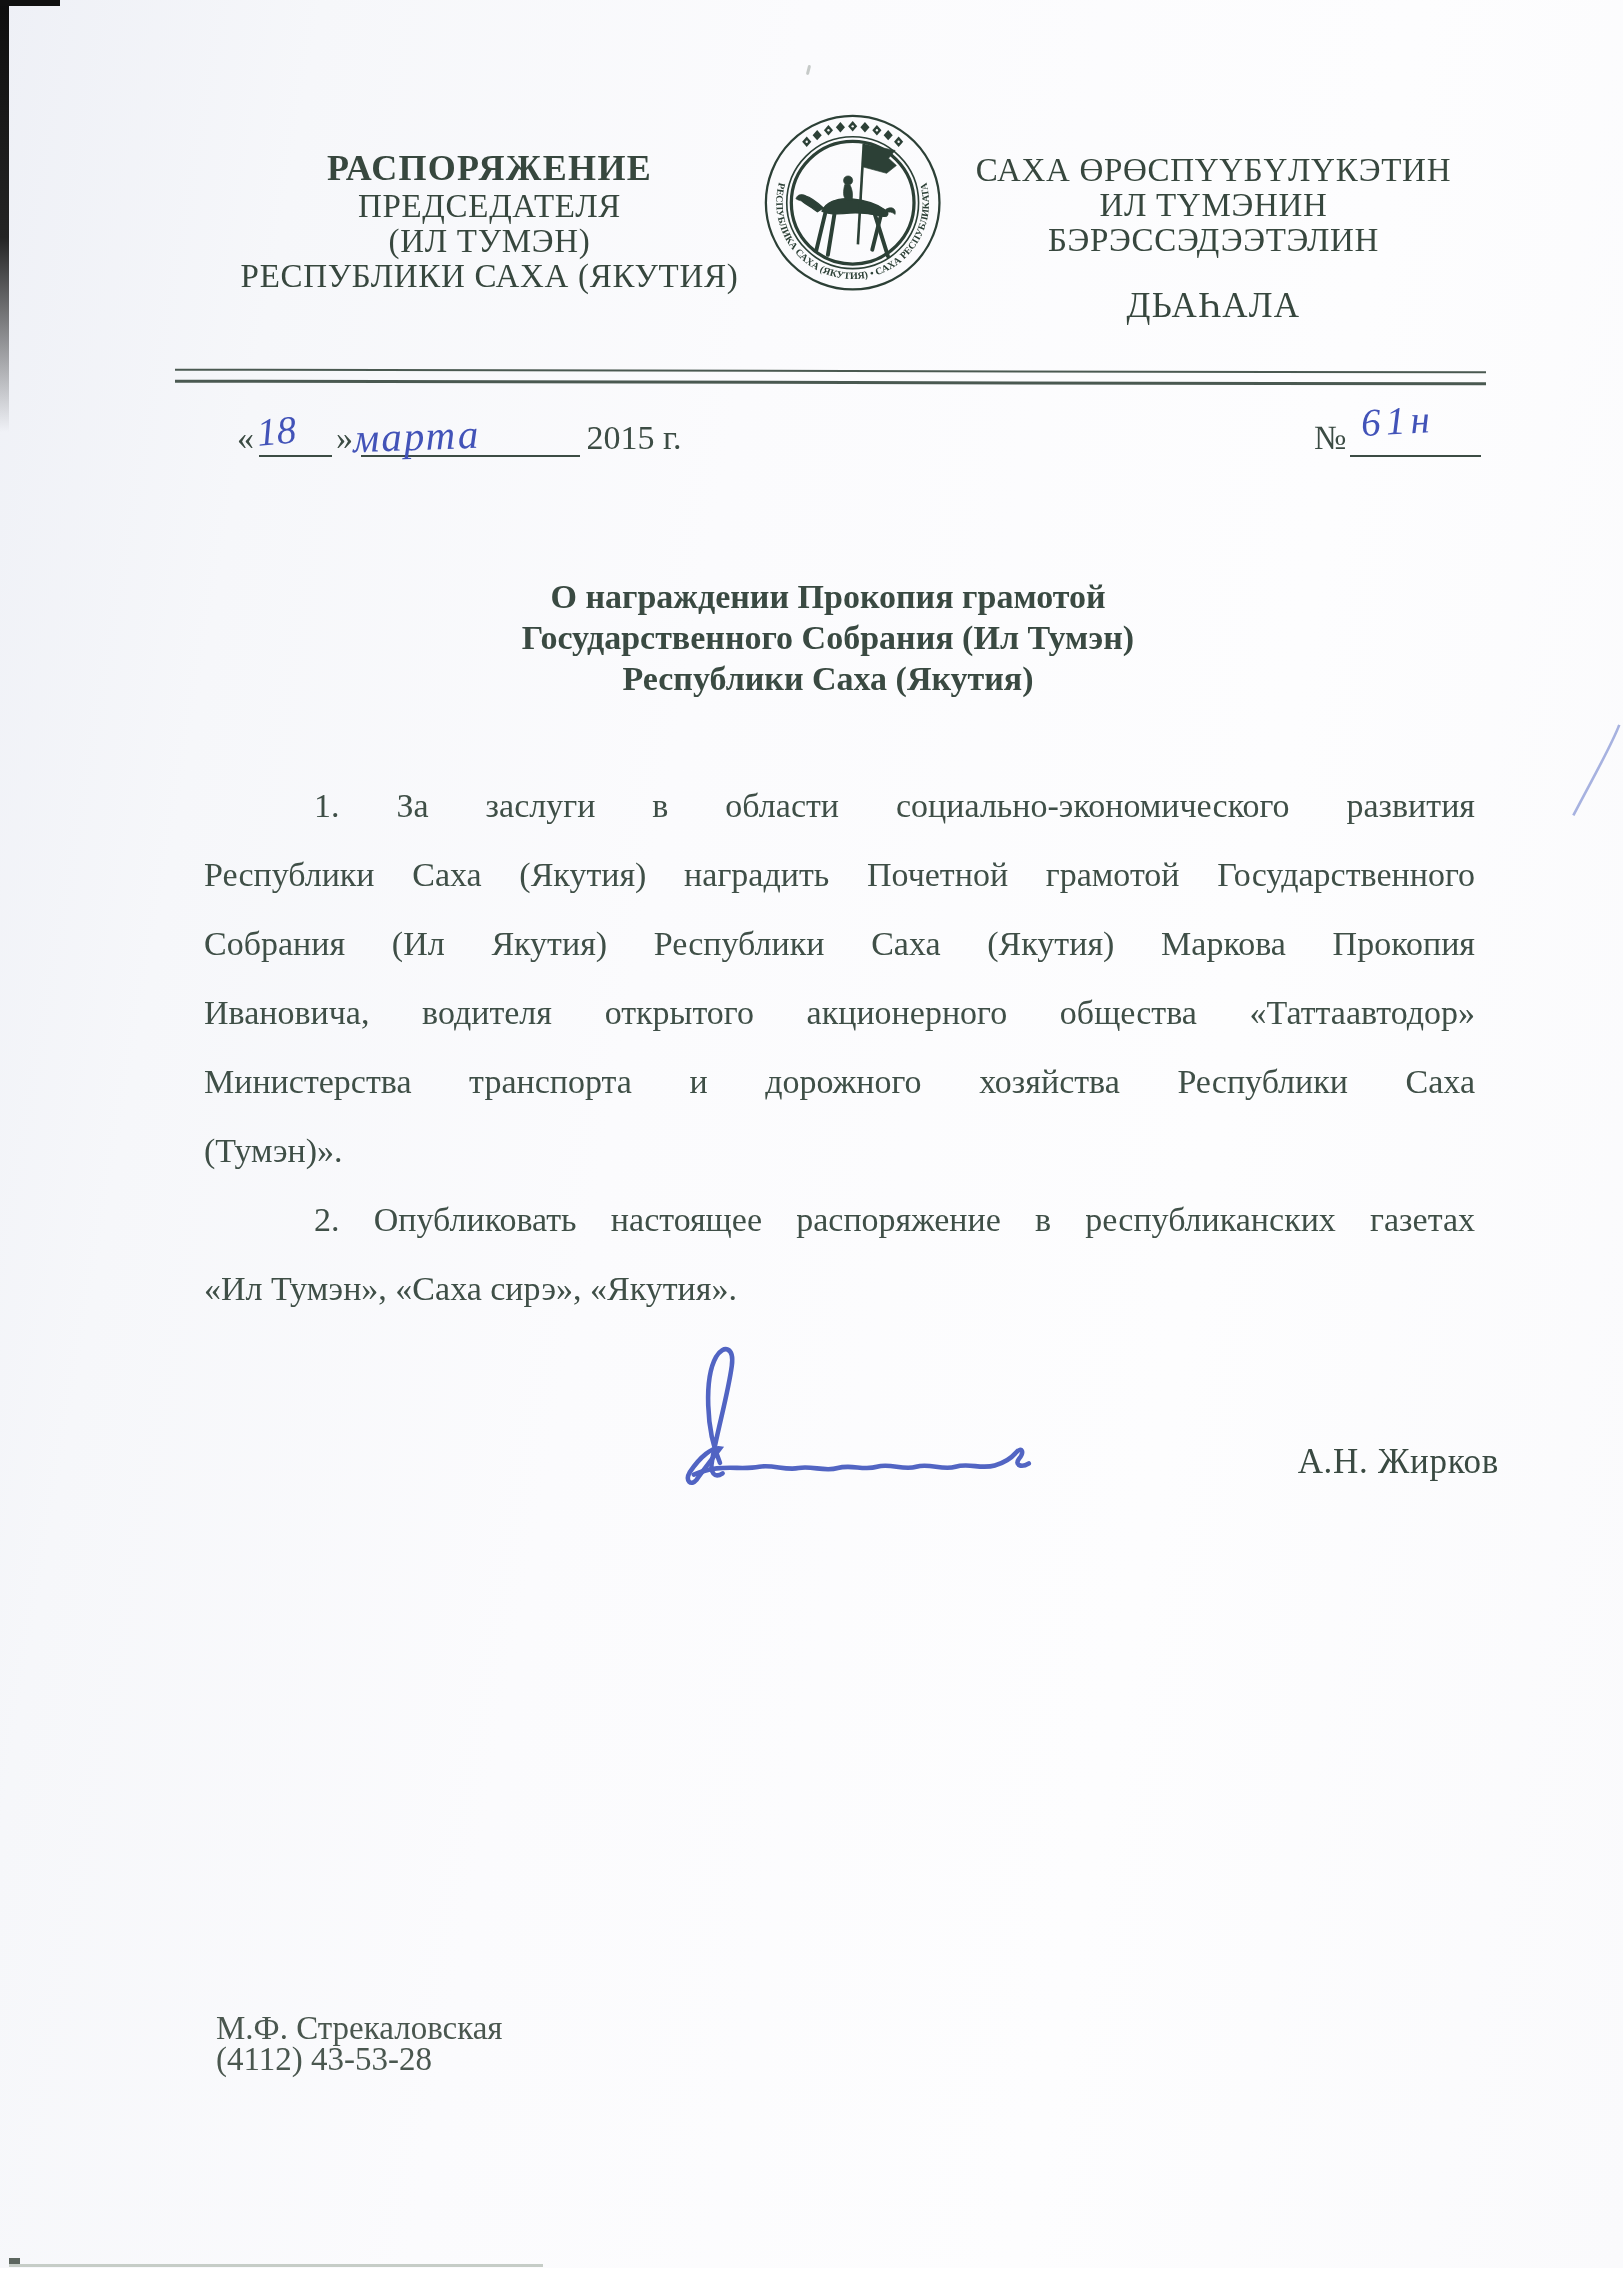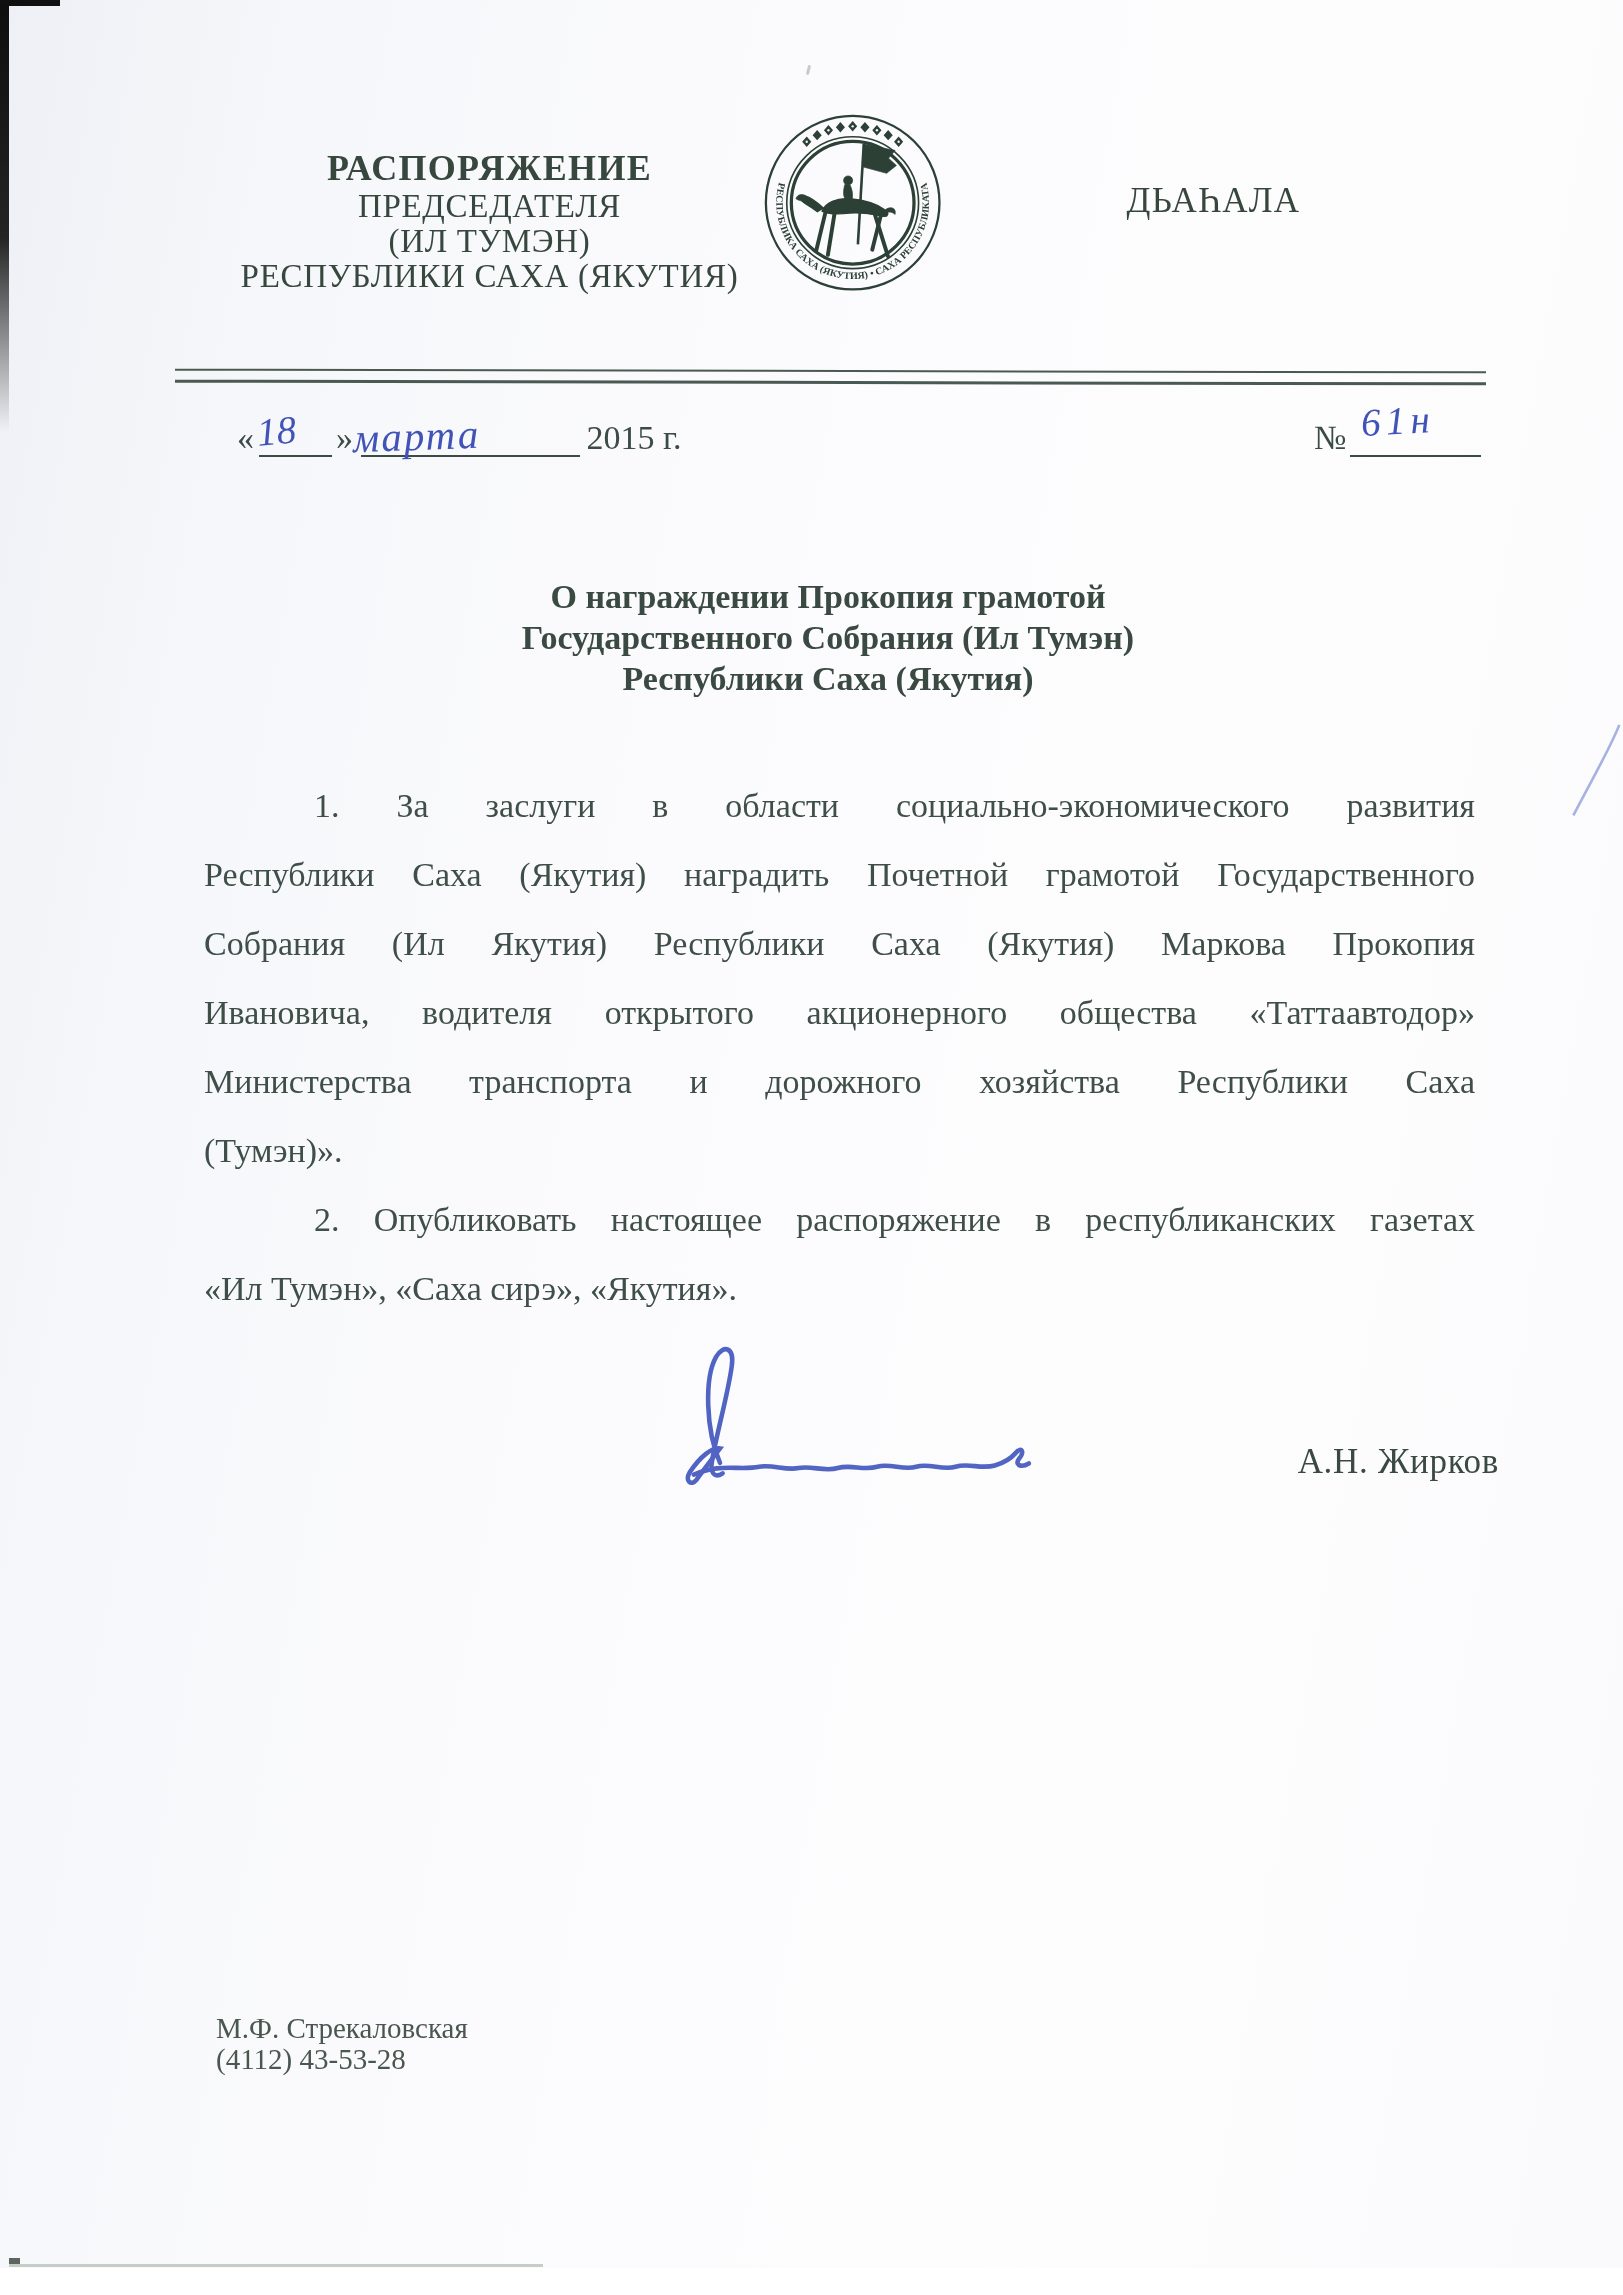--- a/index.html
+++ b/index.html
@@ -50,21 +50,21 @@
   .bl.indent{padding-left:110px;}
   .bl.last{text-align-last:left;}
 
   
   .sig{position:absolute;left:674px;top:1332px;width:406px;height:157px;}
   .signatory{position:absolute;left:1224px;top:1442px;width:275px;text-align:right;
              font-size:35px;letter-spacing:0.7px;color:#3a4a42;}
 
   .bluecheck{position:absolute;left:1564px;top:717px;width:60px;height:105px;}
 
-  .footer{position:absolute;left:216px;top:2013px;font-size:29px;line-height:31px;color:#4a574f;}
+  .footer{position:absolute;left:216px;top:2013px;font-size:33px;line-height:31px;color:#4a574f;}
 </style>
 </head>
 <body>
 
 <div class="page">
   <div class="paper"></div>
   <div class="edge-left"></div>
   <div class="edge-top"></div>
   <div class="speck"></div>
 
@@ -117,20 +117,25 @@
         <path d="M193,152 C202,147 209,151 207,160 C203,156 197,156 192,157 Z" stroke-width="1"></path>
         <circle cx="135" cy="108" r="7" stroke-width="1"></circle>
         <path d="M130,114 C127,125 127,133 132,138 L141,138 C143,129 141,121 138,115 Z" stroke-width="1"></path>
         <line x1="150" y1="206" x2="159" y2="52" stroke-width="4"></line>
         <path d="M159,52 L207,62 L197,74 L209,85 L194,97 L157,87 Z" stroke-width="1"></path>
       </g>
     </svg>
   </div>
 
   <div class="hR">
+    <div class="subs">
+      <div>САХА ӨРӨСПҮҮБҮЛҮКЭТИН</div>
+      <div>ИЛ ТҮМЭНИН</div>
+      <div>БЭРЭССЭДЭЭТЭЛИН</div>
+    </div>
     <div class="t">ДЬАҺАЛА</div>
   </div>
 
   <div class="rule"></div>
 
   <div class="dateline"><span>«</span><span class="u u1"></span><span>»</span><span class="u u2"></span><span>2015 г.</span></div>
   <div class="ink ink-day">18</div>
   <div class="ink ink-month">марта</div>
 
   <div class="numline"><span>№</span><span class="u u3"></span></div>

